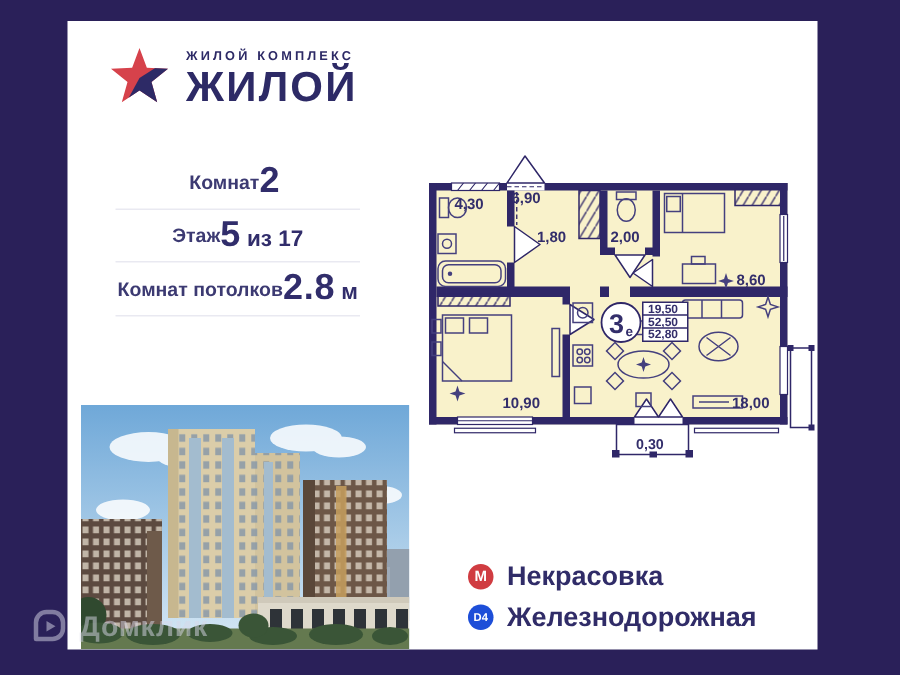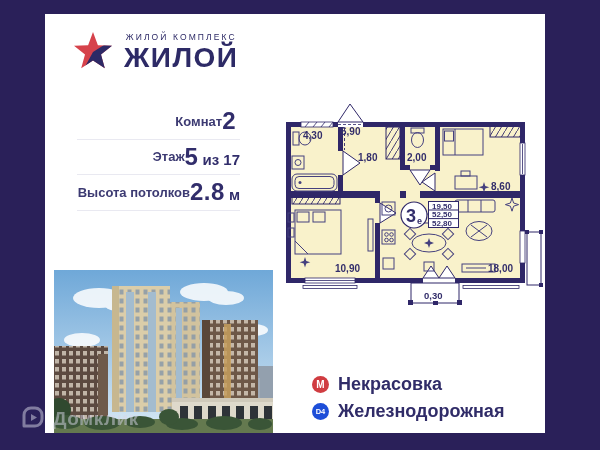--- a/index.html
+++ b/index.html
@@ -4,26 +4,26 @@
 <style>
   * { margin:0; padding:0; box-sizing:border-box; }
   html,body { width:600px; height:450px; }
   body { font-family:"Liberation Sans", sans-serif; }
   .canvas { position:relative; width:600px; height:450px; background:#2a2059; overflow:hidden; }
   .card { position:absolute; left:45px; top:14px; width:500px; height:419px; background:#ffffff; }
 
   
   .logo { position:absolute; left:26px; top:16px; display:flex; align-items:center; gap:9px; }
   .logo-text { display:flex; flex-direction:column; }
-  .logo-sub { font-size:8.5px; font-weight:normal; letter-spacing:2.1px; color:#2d2a66;text-align:center; }
+  .logo-sub { font-size:8.5px; font-weight:bold; letter-spacing:2.1px; color:#2d2a66; }
   .logo-title { font-size:28px; font-weight:bold; letter-spacing:1.5px; color:#2d2a66; margin-top:2px; line-height:1; }
 
   
   .info { position:absolute; left:32px; top:90px; width:163px; }
-  .info-row { height:35.5px; display:flex; justify-content:flex-end; align-items:center; border-bottom:1px solid #e9e9f1; }
+  .info-row { height:35.5px; display:flex; justify-content:center; align-items:center; border-bottom:1px solid #e9e9f1; }
   .info-label { font-size:13px; font-weight:600; color:#3c3a72; }
   .info-value { display:flex; align-items:baseline; }
   .info-big { font-size:24px; font-weight:bold; color:#312d6b; letter-spacing:0.5px; }
   .info-suffix { font-size:15px; font-weight:bold; color:#312d6b; margin-left:4px; }
 
   
   .plan { position:absolute; left:238px; top:87px; width:262px; height:212px; }
   .plan svg { display:block; }
   svg text { font-family:"Liberation Sans", sans-serif; }
   .room-label { font-size:10px; font-weight:600; fill:#332e6b; }
@@ -80,21 +80,21 @@
           </span>
       </div>
       <div class="info-row">
         <span class="info-label">Этаж</span>
         <span class="info-value">
             <span class="info-big">5</span>
             <span class="info-suffix">из 17</span>
           </span>
       </div>
       <div class="info-row">
-        <span class="info-label">Высота потолков</span>
+        <span class="info-label">Комнат потолков</span>
         <span class="info-value">
             <span class="info-big">2.8</span>
             <span class="info-suffix">м</span>
           </span>
       </div>
     </div>
 
     <div class="plan">
       <svg width="262" height="212" viewBox="0 0 262 212">
         <defs>

